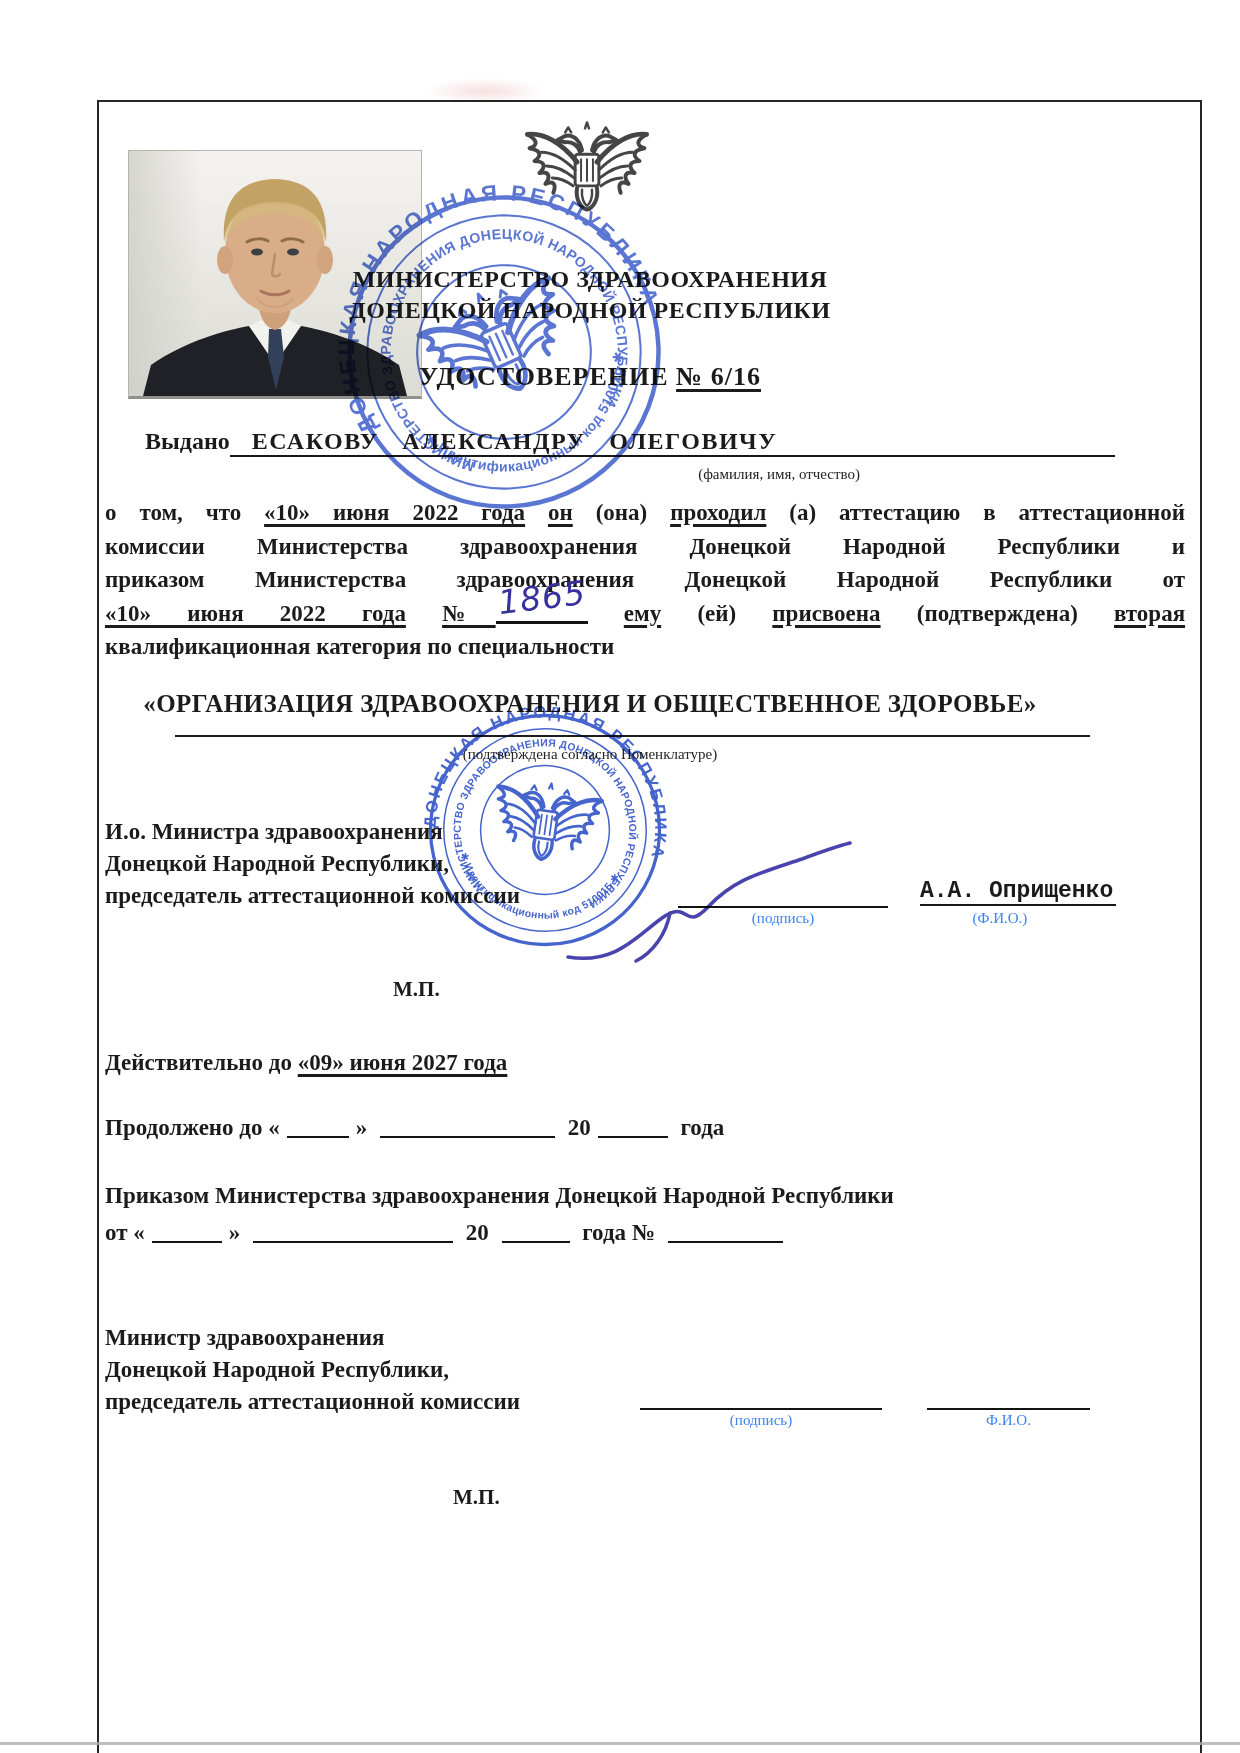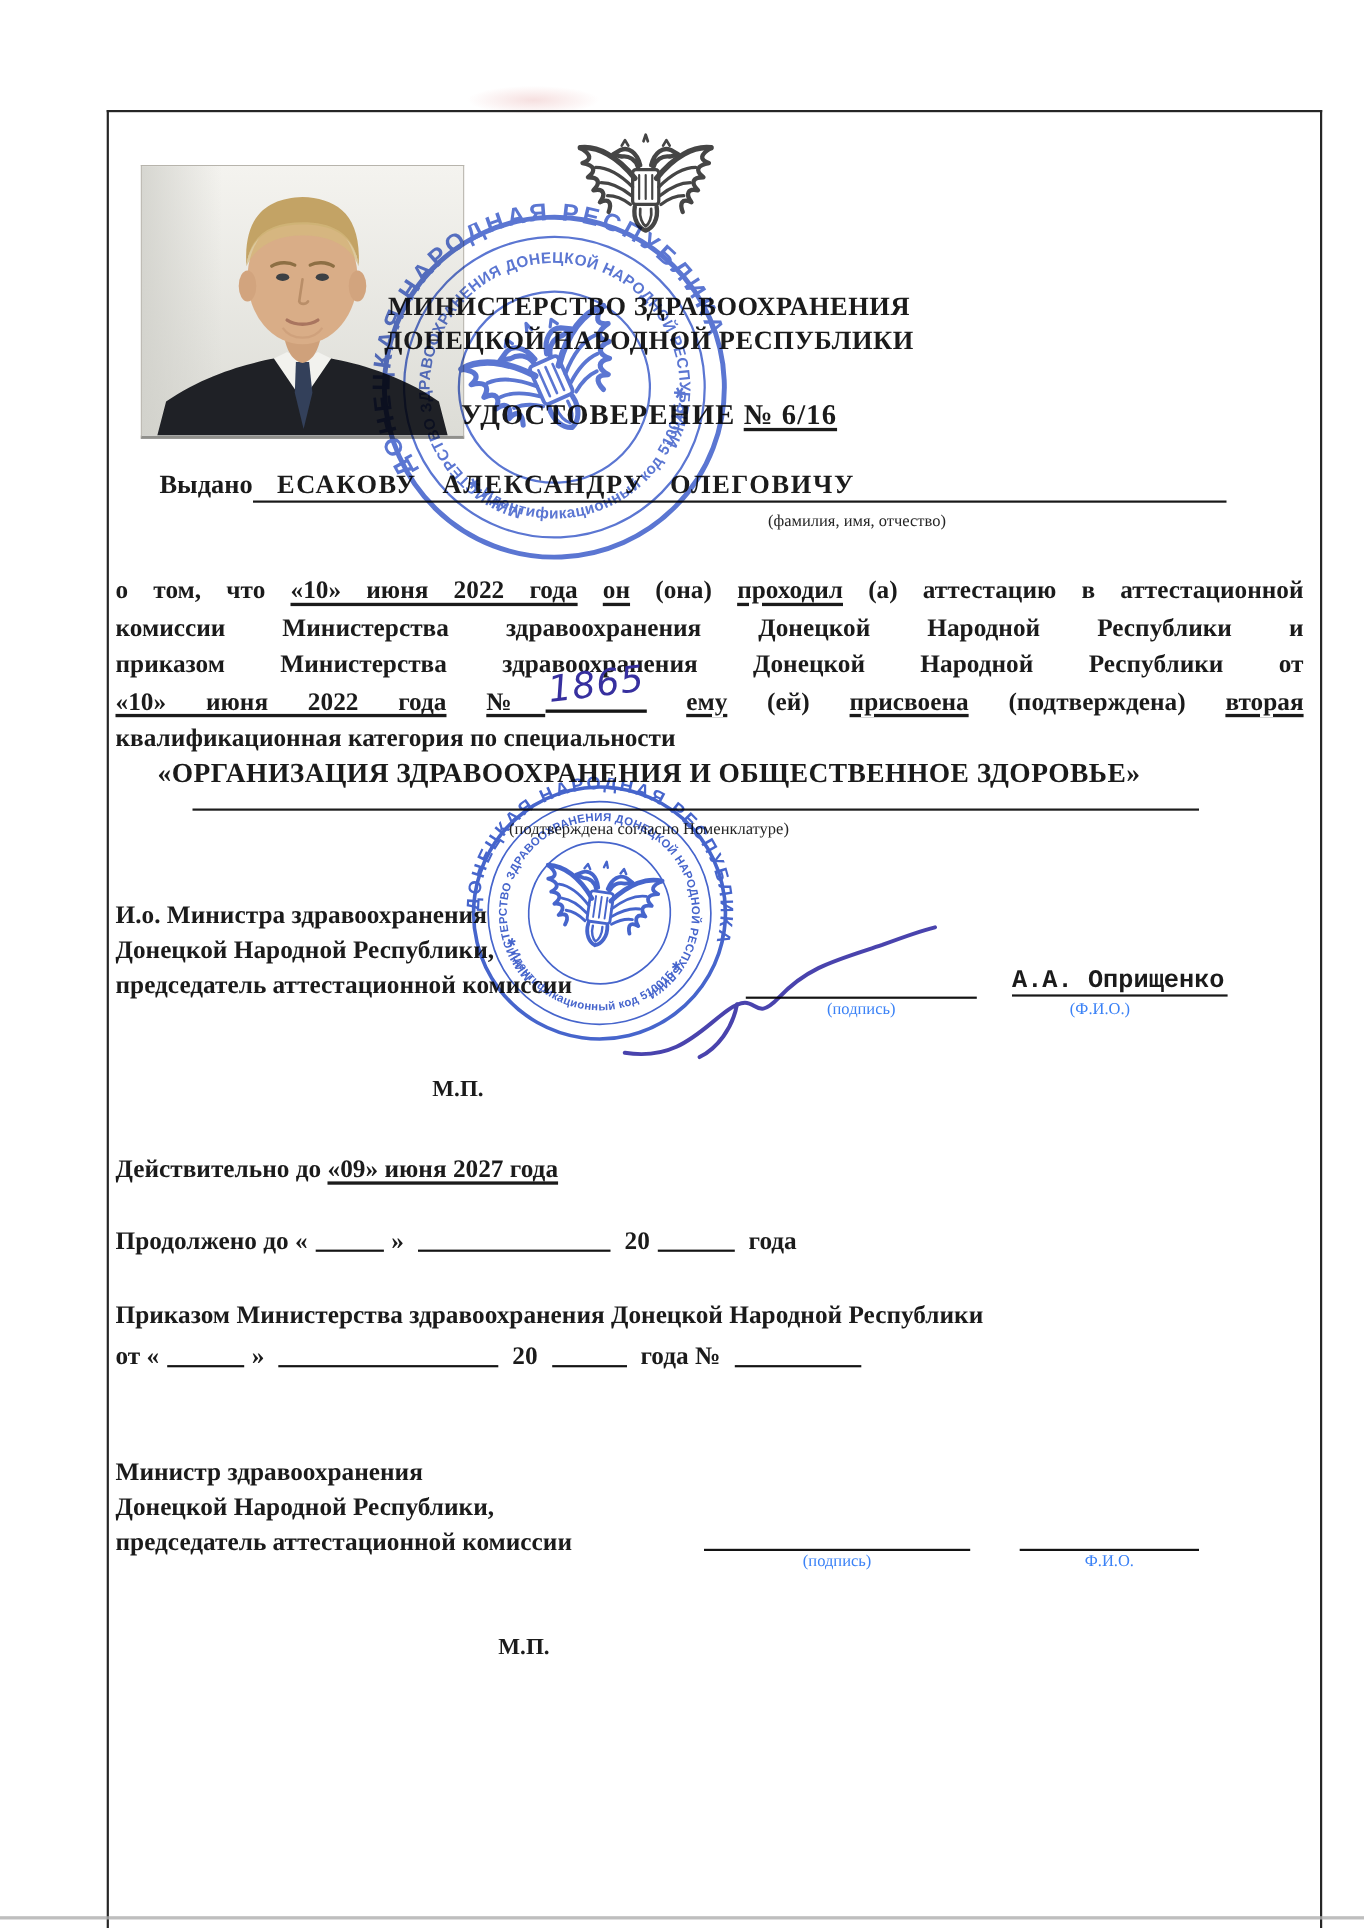--- a/index.html
+++ b/index.html
@@ -10,21 +10,21 @@
   .t{position:absolute;white-space:nowrap;}
   .head-center{position:absolute;left:15px;width:1150px;text-align:center;}
   .ministry{font-size:24px;letter-spacing:.5px;}
   .doctitle{font-size:26px;letter-spacing:1px;}
   .u{text-decoration:underline;text-decoration-thickness:2.5px;text-underline-offset:4px;}
   .caption{font-weight:400;font-size:15px;color:#242424;}
   .issued-row{position:absolute;left:105px;top:428px;width:1010px;display:flex;align-items:baseline;font-size:24px;}
   .issued-label{flex:0 0 auto;margin-left:40px;}
   .name-box{flex:1;border-bottom:2.5px solid #181818;padding-left:22px;white-space:nowrap;}
   .holder-name{letter-spacing:1.5px;word-spacing:16px;font-size:24px;}
-  .body-par{position:absolute;left:105px;top:496px;width:1080px;font-size:23px;line-height:33.5px;margin-top:24px;}
+  .body-par{position:absolute;left:105px;top:496px;width:1080px;font-size:23px;line-height:33.5px;}
   .jline{text-align:justify;text-align-last:justify;}
   .num-blank{display:inline-block;width:92px;height:4px;border-bottom:3px solid #141414;
              position:relative;vertical-align:-3px;}
   .handnum{position:absolute;left:2px;top:-36px;font-family:"DejaVu Sans",sans-serif;
            font-style:italic;font-weight:400;font-size:33px;color:#37309f;
            transform:rotate(-7deg);letter-spacing:1px;white-space:nowrap;}
   .spec-title{top:690px;font-size:25px;letter-spacing:.4px;}
   .spec-line{position:absolute;left:175px;top:735px;width:915px;border-top:2.5px solid #1d1d1d;}
   .spec-caption{top:746px;}
   .officials{font-size:23px;line-height:32px;}

